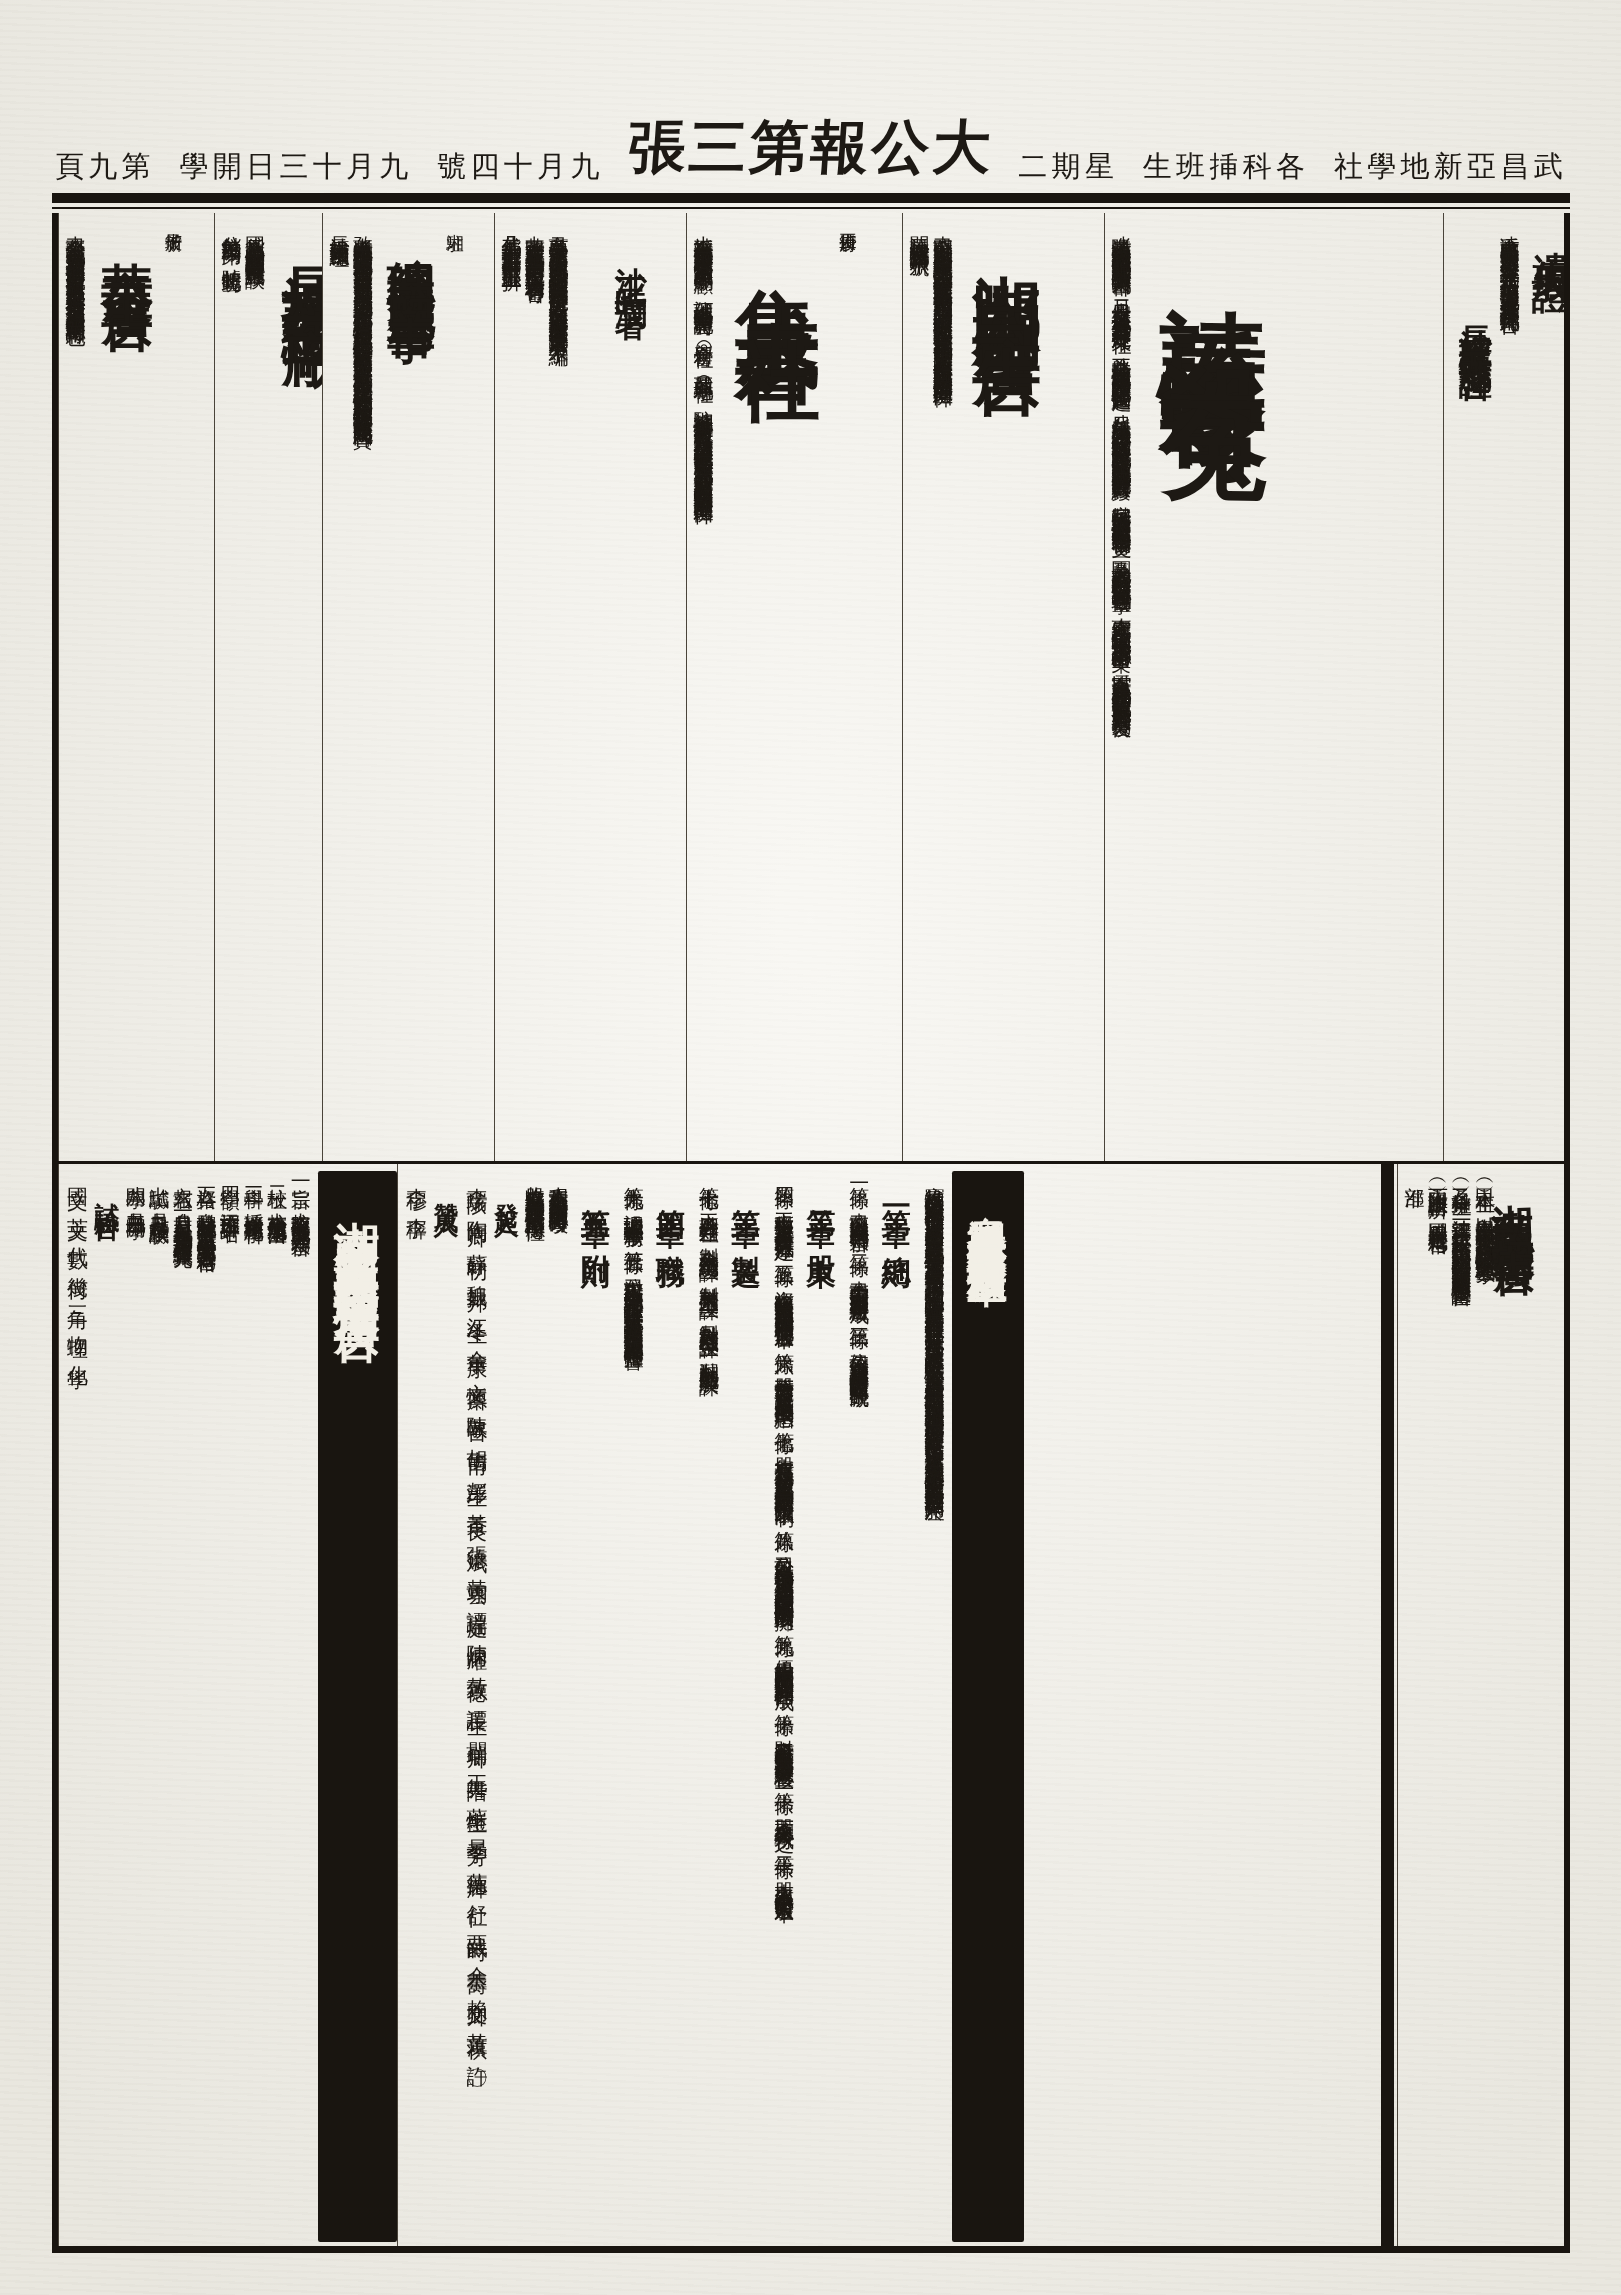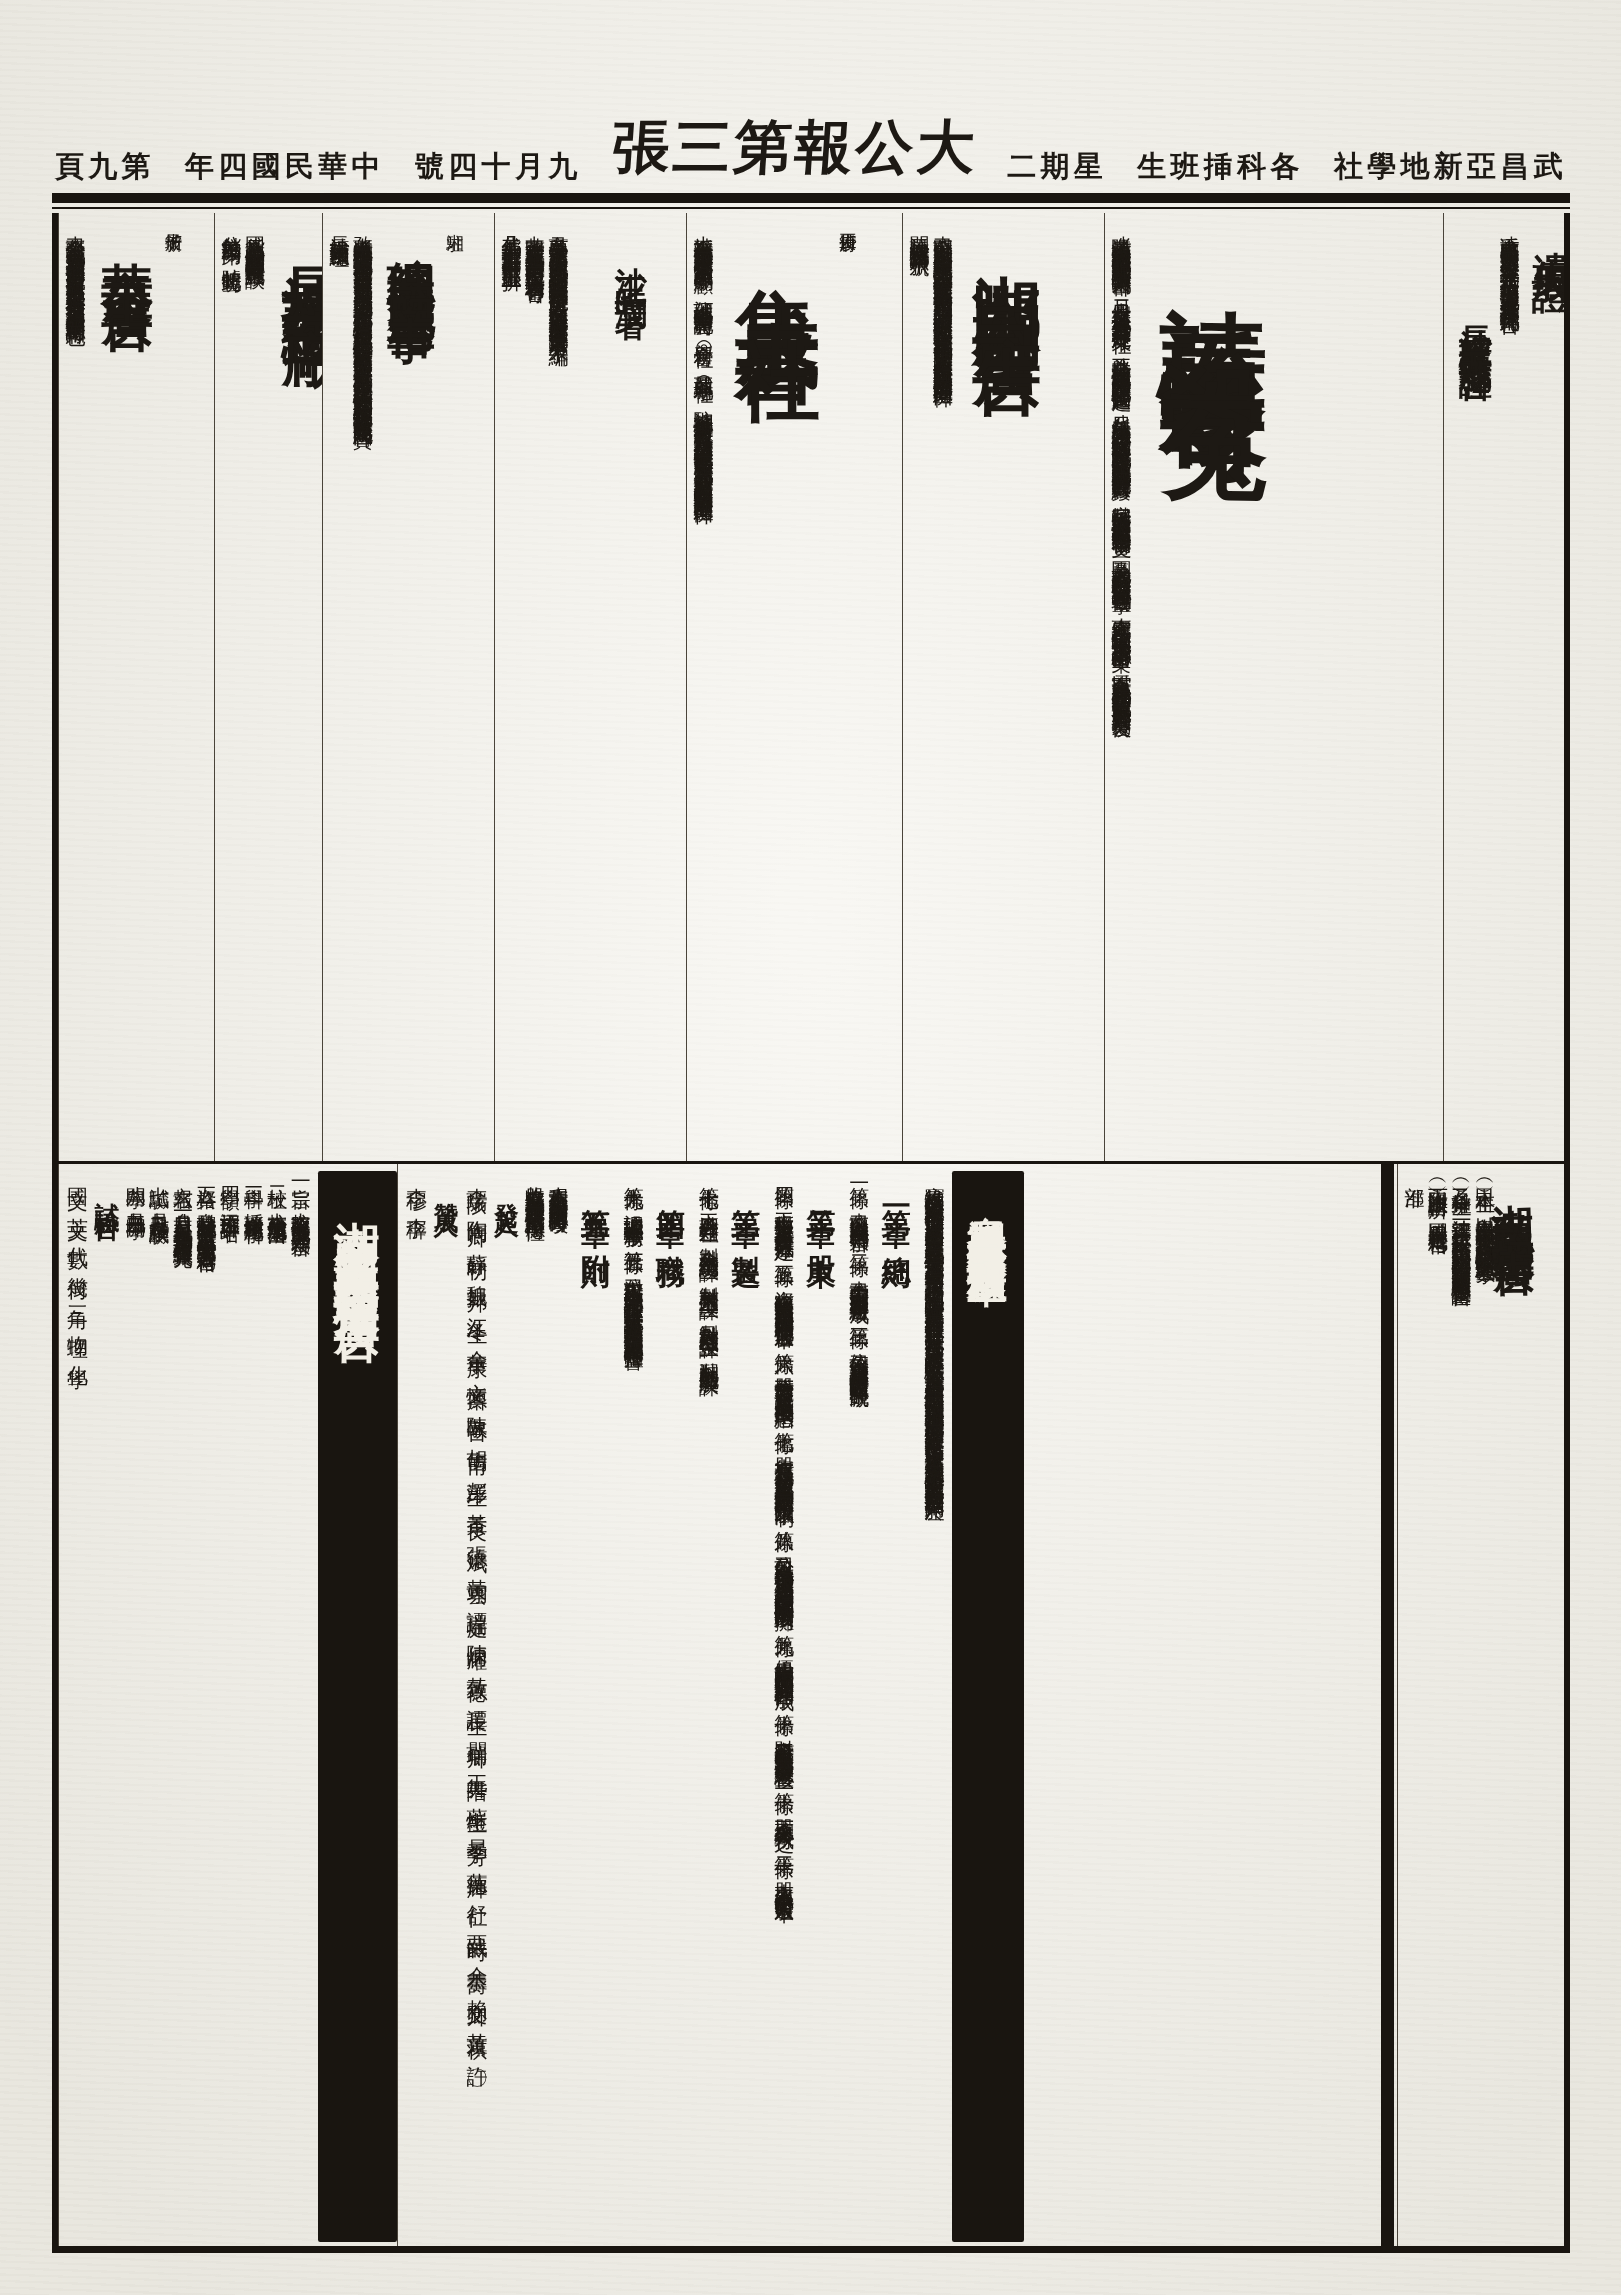--- a/index.html
+++ b/index.html
@@ -11,21 +11,21 @@
       repeating-linear-gradient(2deg, rgba(90,80,60,.025) 0 2.2px, transparent 2.2px 6.5px);
     color:#1d1914;
     font-family:"DejaVu Serif","Liberation Serif",serif;
     overflow:hidden;
   }
   
   .masthead{
     position:absolute;top:101px;left:55px;right:55px;height:86px;
     display:flex;flex-direction:row-reverse;justify-content:space-between;align-items:flex-end;
   }
-  .mh-item{direction:rtl;unicode-bidi:bidi-override;font-size:29px;font-weight:bold;letter-spacing:4.3px;white-space:nowrap;}
+  .mh-item{direction:rtl;unicode-bidi:bidi-override;font-size:29px;font-weight:normal;letter-spacing:4.3px;white-space:nowrap;}
   .mh-paper{font-size:58px;font-weight:bold;letter-spacing:2.9px;transform:skewX(-4deg);}
   .rule-heavy{position:absolute;left:52px;right:52px;top:193px;height:10px;background:#191510;}
   .rule-thin{position:absolute;left:52px;right:52px;top:207px;height:2.2px;background:#191510;}
   
   .frame{
     position:absolute;left:52px;right:52px;top:213px;bottom:42px;
     border-left:6.5px solid #191510;border-right:6.5px solid #191510;border-bottom:7.2px solid #191510;
     box-sizing:border-box;overflow:hidden;
   }
   .band{display:flex;flex-direction:row-reverse;align-items:stretch;overflow:hidden;}
@@ -64,21 +64,21 @@
 <body>
 
 <div class="page">
 
   <div class="masthead">
     <span class="mh-item">武昌亞新地學社</span>
     <span class="mh-item">各科挿班生</span>
     <span class="mh-item">星期二</span>
     <span class="mh-item mh-paper">大公報第三張</span>
     <span class="mh-item">九月十四號</span>
-    <span class="mh-item">中華民國四年</span>
+    <span class="mh-item">九月十三日開學</span>
     <span class="mh-item">第九頁</span>
   </div>
   <div class="rule-heavy"></div>
   <div class="rule-thin"></div>
 
   <div class="frame">
 
     <div class="band band-top">
 
       <section class="sec" style="width:121px">

